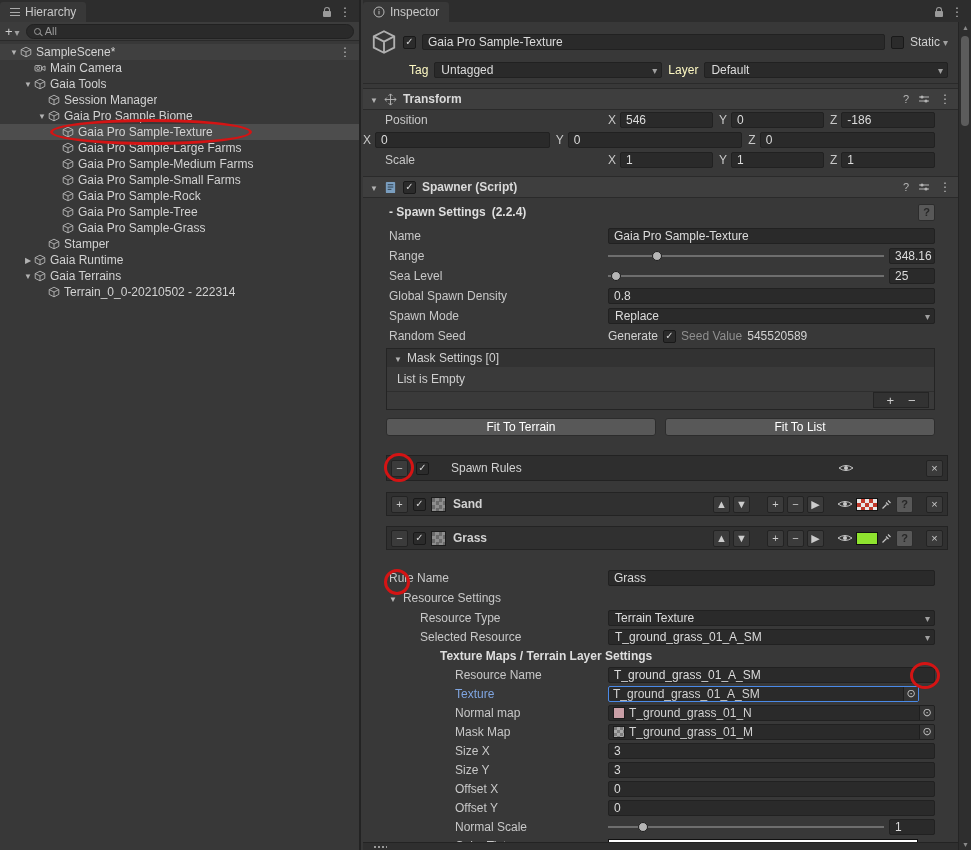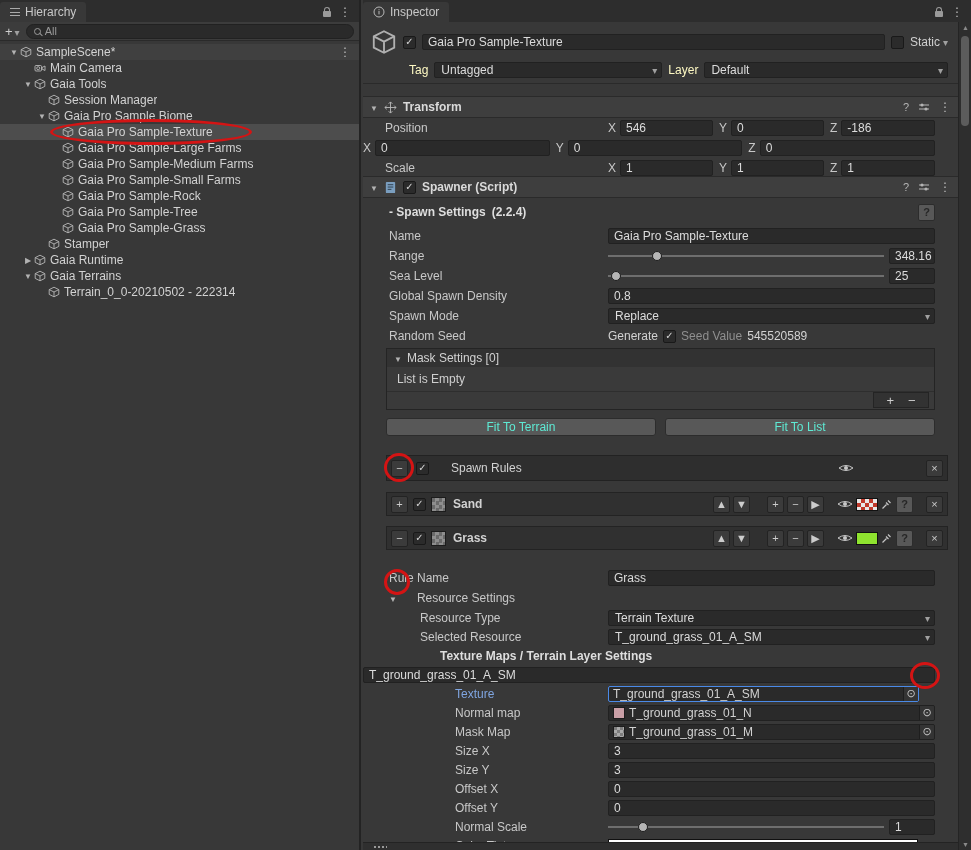--- a/index.html
+++ b/index.html
@@ -81,21 +81,21 @@
 
   .settings-title { height:28px; display:flex; align-items:center; gap:6px; padding:0 23px 0 26px; font-weight:bold; color:#dedede; }
 
   .mask-box { margin:2px 23px 0 23px; border:1px solid #242424; background:#3a3a3a; }
   .mask-head { height:18px; background:#323232; display:flex; align-items:center; gap:5px; padding:0 7px; }
   .mask-body { height:24px; display:flex; align-items:center; padding-left:10px; color:#cfcfcf; }
   .mask-foot { height:18px; position:relative; border-top:1px solid #2e2e2e; }
   .mask-foot .pm { position:absolute; right:5px; top:0; width:56px; height:16px; background:#323232; border:1px solid #242424; display:flex; align-items:center; justify-content:center; gap:14px; color:#cfcfcf; font-size:13px; }
 
   .fit-row { display:flex; gap:9px; padding:8px 23px 0 23px; }
-  .btn { flex:1; height:18px; background:#585858; border:1px solid #2c2c2c; border-radius:3px; display:flex; align-items:center; justify-content:center; color:#5eead4; }
+  .btn { flex:1; height:18px; background:#585858; border:1px solid #2c2c2c; border-radius:3px; display:flex; align-items:center; justify-content:center; color:#ffffff; }
 
   .rules-header { position:absolute; left:23px; right:23px; top:455px; height:26px; background:#2e2e2e; border:1px solid #222; display:flex; align-items:center; gap:8px; padding:0 4px; }
   .minibtn { width:17px; height:17px; background:#3b3b3b; border:1px solid #232323; border-radius:2px; display:flex; align-items:center; justify-content:center; color:#cccccc; font-size:11px; flex:none; }
   .rules-title { font-weight:normal; margin-left:14px; }
   .rule-bar { position:absolute; left:23px; right:23px; height:24px; background:#303030; border:1px solid #232323; display:flex; align-items:center; gap:5px; padding:0 4px; }
   .rule-name { font-weight:bold; margin-left:2px; }
   .rule-controls { margin-left:auto; display:flex; align-items:center; gap:3px; }
   .texthumb { width:15px; height:15px; border:1px solid #1c1c1c; background:repeating-conic-gradient(#8e8e8e 0% 25%, #6a6a6a 0% 50%) 0 0/7px 7px; flex:none; }
   .swatch { width:22px; height:13px; border:1px solid #111; flex:none; }
   .swatch.sand { background:repeating-conic-gradient(#c0392b 0% 25%, #e8e8e8 0% 50%) 0 0/8px 8px; }
@@ -319,21 +319,21 @@
             <span class="i-drop"></span>
           </div>
         <span class="lbl">Layer</span>
         <div class="dropdown layerdd">
             <span class="ddval">Default</span>
             <span class="i-drop"></span>
           </div>
       </div>
     </div>
 
-    <div class="section" style="top:96px">
+    <div class="section" style="top:88px">
       <div class="comp-header">
         <span class="i-down"></span>
         <svg class="icon-svg" width="13" height="13" viewBox="0 0 14 14">
             <path d="M7 1v12M1 7h12M7 1 5 3M7 1l2 2M7 13l-2-2M7 13l2-2M1 7l2-2M1 7l2 2M13 7l-2-2M13 7l-2 2" fill="none" stroke="#b8b8b8"></path>
           </svg>
         <span class="ctitle">Transform</span>
         <div class="right-icons">
           <span class="i-help">?</span>
           <svg class="icon-svg" width="12" height="10" viewBox="0 0 12 10">
               <path d="M1 3h10M1 7h10" stroke="#b4b4b4"></path>
@@ -582,21 +582,21 @@
     <div class="grass-detail">
       <div class="prow">
         <span class="plabel ind1">Rule Name</span>
         <div class="pval">
             <div class="field flexfield">
               <span>Grass</span>
             </div>
           </div>
       </div>
       <div class="prow">
-        <span class="plabel ind1" style="display:flex;align-items:flex-start;gap:20px">
+        <span class="plabel ind1" style="display:flex;align-items:flex-start;gap:6px">
           <span class="i-down"></span>
           <span>Resource Settings</span>
         </span>
       </div>
       <div class="prow r19">
         <span class="plabel ind2">Resource Type</span>
         <div class="pval">
             <div class="dropdown flexfield">
               <span class="ddval">Terrain Texture</span>
               <span class="i-drop"></span>
@@ -609,20 +609,21 @@
             <div class="dropdown flexfield">
               <span class="ddval">T_ground_grass_01_A_SM</span>
               <span class="i-drop"></span>
             </div>
           </div>
       </div>
       <div class="prow r19">
         <span class="plabel subhead" style="width:auto;padding-left:77px">Texture Maps / Terrain Layer Settings</span>
       </div>
       <div class="prow r19">
+        <span class="plabel ind3">Resource Name</span>
         <div class="pval">
             <div class="field flexfield">
               <span>T_ground_grass_01_A_SM</span>
             </div>
           </div>
       </div>
       <div class="prow r19">
         <span class="plabel ind3 bluelbl">Texture</span>
         <div class="pval">
           <div class="obj-field focused">

